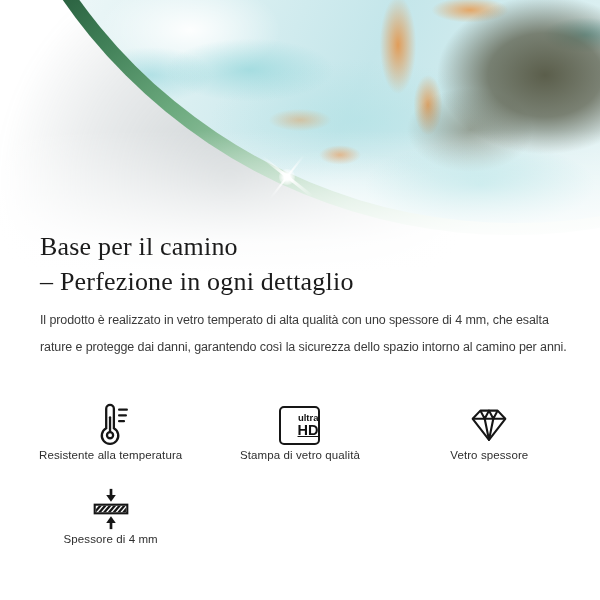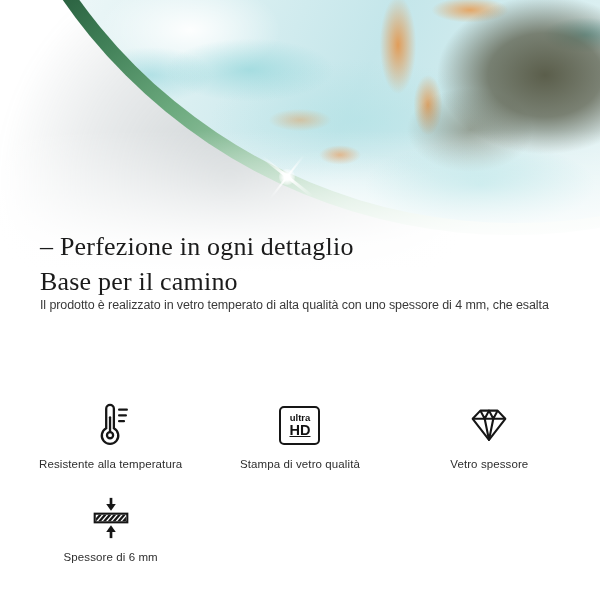--- a/index.html
+++ b/index.html
@@ -59,59 +59,60 @@
     position:absolute;inset:0;
     background:linear-gradient(to bottom,rgba(255,255,255,0) 48%,rgba(255,255,255,0.55) 72%,rgba(255,255,255,0.93) 89%,#fff 100%);
   }
   
   .title{
     position:absolute;left:40px;top:229px;z-index:2;
     font-family:"Liberation Serif",serif;font-weight:400;
     font-size:26px;line-height:35px;color:#1b1b1b;letter-spacing:0.2px;
   }
   .desc{
-    position:absolute;left:40px;top:292px;z-index:2;
+    position:absolute;left:40px;top:307px;z-index:2;
     font-size:12.5px;line-height:27px;color:#3a3a3a;letter-spacing:-0.1px;white-space:nowrap;
   }
   
   .features{
     position:absolute;left:0;right:0;top:401px;z-index:2;
     display:grid;grid-template-columns:repeat(3,1fr);row-gap:24px;padding:0 16px;
   }
   .feature{display:flex;flex-direction:column;align-items:center;}
   .icon-wrap{height:48px;display:flex;align-items:center;justify-content:center;}
-  .feature-label{margin-top:9px;font-size:11.5px;color:#2e2e2e;letter-spacing:0.1px;}
+  .feature-label{font-size:11.5px;color:#2e2e2e;letter-spacing:0.1px;}
   .icon-svg{display:block;}
   .uhd{
     width:37px;height:35px;border:2.5px solid #161616;border-radius:5px;
-    display:flex;flex-direction:column;align-items:center;justify-content:center;line-height:1;color:#111;
+    display:flex;flex-direction:column;align-items:flex-end;justify-content:center;line-height:1;color:#111;
   }
   .uhd-top{font-size:9.5px;font-weight:600;}
   .uhd-bottom{font-size:14.5px;font-weight:700;margin-top:1px;text-decoration:underline;}
 </style>
 </head>
 <body>
 
 <div class="hero">
   <div class="hero-shadow"></div>
   <div class="glass-edge"></div>
   <div class="disc"></div>
   <div class="sparkle">
     <span class="sparkle-core"></span>
   </div>
   <div class="hero-fade"></div>
 </div>
 
 <h1 class="title" style="margin:0;">
+  <div>Base per il camino</div>
   <div>– Perfezione in ogni dettaglio</div>
-  <div>Base per il camino</div>
 </h1>
 
 <div class="desc">
   <div>Il prodotto è realizzato in vetro temperato di alta qualità con uno spessore di 4 mm, che esalta</div>
+  <div>rature e protegge dai danni, garantendo così la sicurezza dello spazio intorno al camino per anni.</div>
 </div>
 
 <div class="features">
 
   <div class="feature">
     <div class="icon-wrap">
       <svg class="icon-svg" width="46" height="46" viewBox="0 0 48 48" fill="none" stroke="#161616" stroke-width="2.4" stroke-linecap="round">
         <path d="M19 7 a4 4 0 0 1 8 0 V27.5 a8.6 8.6 0 1 1 -8 0 Z"></path>
         <line x1="23" y1="16" x2="23" y2="30.5"></line>
         <circle cx="23" cy="34.6" r="3.2"></circle>
@@ -162,16 +163,16 @@
           <line x1="14" y1="31" x2="26" y2="17"></line>
           <line x1="19" y1="31" x2="31" y2="17"></line>
           <line x1="24" y1="31" x2="36" y2="17"></line>
           <line x1="29" y1="31" x2="41" y2="17"></line>
           <line x1="34" y1="31" x2="46" y2="17"></line>
         </g>
         <line x1="24" y1="45" x2="24" y2="38" stroke-width="2.8"></line>
         <polygon points="19,38.5 29,38.5 24,31.5" fill="#161616" stroke="none"></polygon>
       </svg>
     </div>
-    <div class="feature-label">Spessore di 6 mm</div>
+    <div class="feature-label">Spessore di 4 mm</div>
   </div>
 
 </div>
 
 </body></html>

